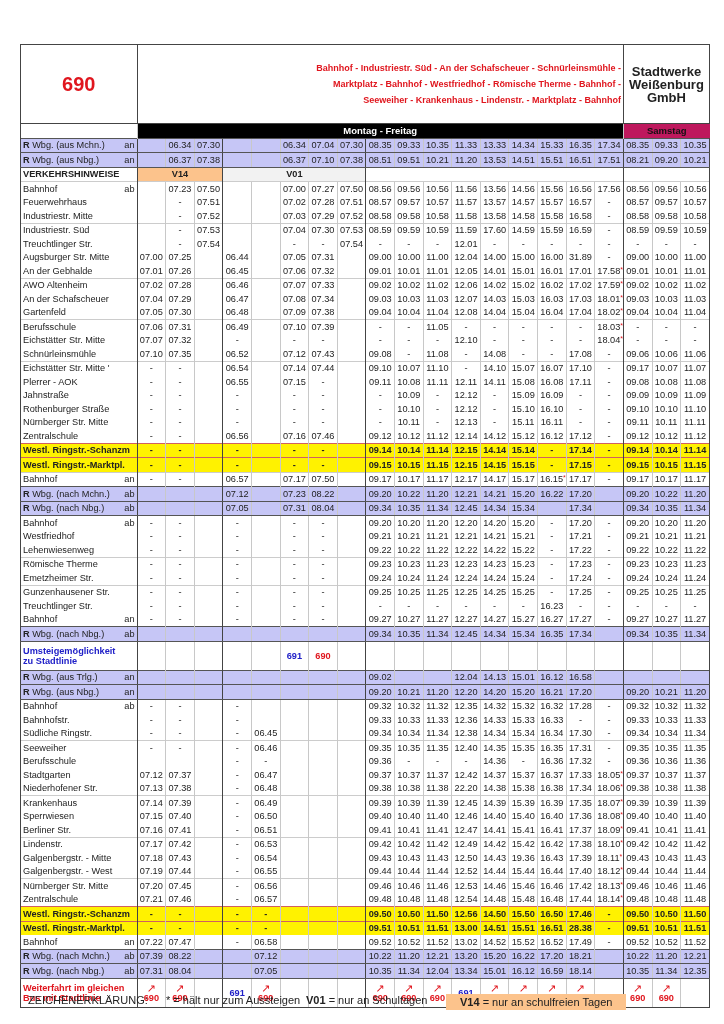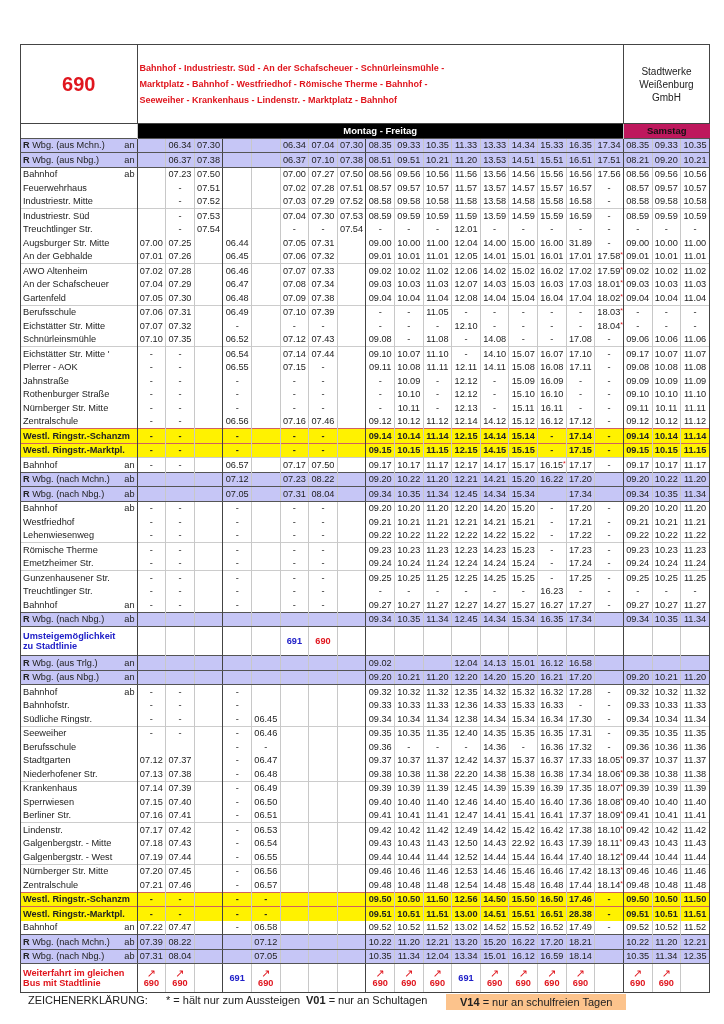--- a/index.html
+++ b/index.html
@@ -10,22 +10,22 @@
   td.lbl{text-align:left;border-left:1px solid #444;}
   td.lbl .ab{float:right;}
   td.b{border-left:1.5px solid #444;}
   td.r{border-right:1.5px solid #444;}
   tr.sep td{border-top:1px solid #ccc;}
   tr.rail td{background:#c6c6f6;border-top:1px solid #555;border-bottom:1px solid #555;}
   tr.yel td{background:#fff200;font-weight:bold;border-top:1px solid #d06060;}
   tr.yel td.lbl{color:#222;}
   .hdr td{border:1.5px solid #444;}
   .title690{color:#e0161e;font-weight:bold;font-size:20px;}
-  .route{color:#e0161e;font-weight:bold;font-size:9px;line-height:16px;text-align:left;white-space:normal;}
-  .company{font-weight:normal;font-size:10px;line-height:13px;white-space:normal;margin-left:8px;}
+  .route{color:#e0161e;font-weight:bold;font-size:9px;line-height:16px;text-align:right;white-space:normal;}
+  .company{font-weight:bold;font-size:13px;line-height:13px;white-space:normal;margin-left:8px;}
   .black td{background:#000;color:#fff;font-weight:bold;font-size:9.5px;}
   .black td.sat{background:#be185d;color:#111;}
   .vrow td{font-weight:bold;}
   .v14{background:#fcc38c;}
   .v01{background:#f2f2f2;}
   .blue{color:#2020c8;font-weight:bold;}
   .red{color:#e0161e;font-weight:bold;}
   .ast{color:#e0161e;font-size:7px;vertical-align:top;}
   .arrow{color:#e0161e;font-size:11px;line-height:10px;display:block;}
   .legend{position:absolute;top:994px;left:28px;width:680px;font-size:11px;height:14px;}
@@ -118,20 +118,27 @@
           <td>11.20</td>
           <td>13.53</td>
           <td>14.51</td>
           <td>15.51</td>
           <td>16.51</td>
           <td>17.51</td>
           <td class="b">08.21</td>
           <td>09.20</td>
           <td class=" r">10.21</td>
         </tr>
+        <tr class="vrow sep">
+          <td class="lbl">VERKEHRSHINWEISE</td>
+          <td colspan="3" class="v14 b">V14</td>
+          <td colspan="5" class="v01 b">V01</td>
+          <td colspan="9" class="b"></td>
+          <td colspan="3" class="b r"></td>
+        </tr>
         <tr class=" sep">
           <td class="lbl"><span>Bahnhof</span><span class="ab">ab</span></td>
           <td class="b"></td>
           <td>07.23</td>
           <td>07.50</td>
           <td class="b"></td>
           <td></td>
           <td>07.00</td>
           <td>07.27</td>
           <td>07.50</td>
@@ -201,21 +208,21 @@
           <td>07.53</td>
           <td class="b"></td>
           <td></td>
           <td>07.04</td>
           <td>07.30</td>
           <td>07.53</td>
           <td class="b">08.59</td>
           <td>09.59</td>
           <td>10.59</td>
           <td>11.59</td>
-          <td>13.59</td>
+          <td>17.60</td>
           <td>14.59</td>
           <td>15.59</td>
           <td>16.59</td>
           <td>-</td>
           <td class="b">08.59</td>
           <td>09.59</td>
           <td class=" r">10.59</td>
         </tr>
         <tr>
           <td class="lbl"><span>Treuchtlinger Str.</span></td>
@@ -1217,21 +1224,21 @@
           <td class="b">-</td>
           <td>06.54</td>
           <td></td>
           <td></td>
           <td></td>
           <td class="b">09.43</td>
           <td>10.43</td>
           <td>11.43</td>
           <td>12.50</td>
           <td>14.43</td>
-          <td>22.92</td>
+          <td>19.36</td>
           <td>16.43</td>
           <td>17.39</td>
           <td><span>18.11</span><span class="ast">*</span></td>
           <td class="b">09.43</td>
           <td>10.43</td>
           <td class=" r">11.43</td>
         </tr>
         <tr>
           <td class="lbl"><span>Galgenbergstr. - West</span></td>
           <td class="b">07.19</td>

